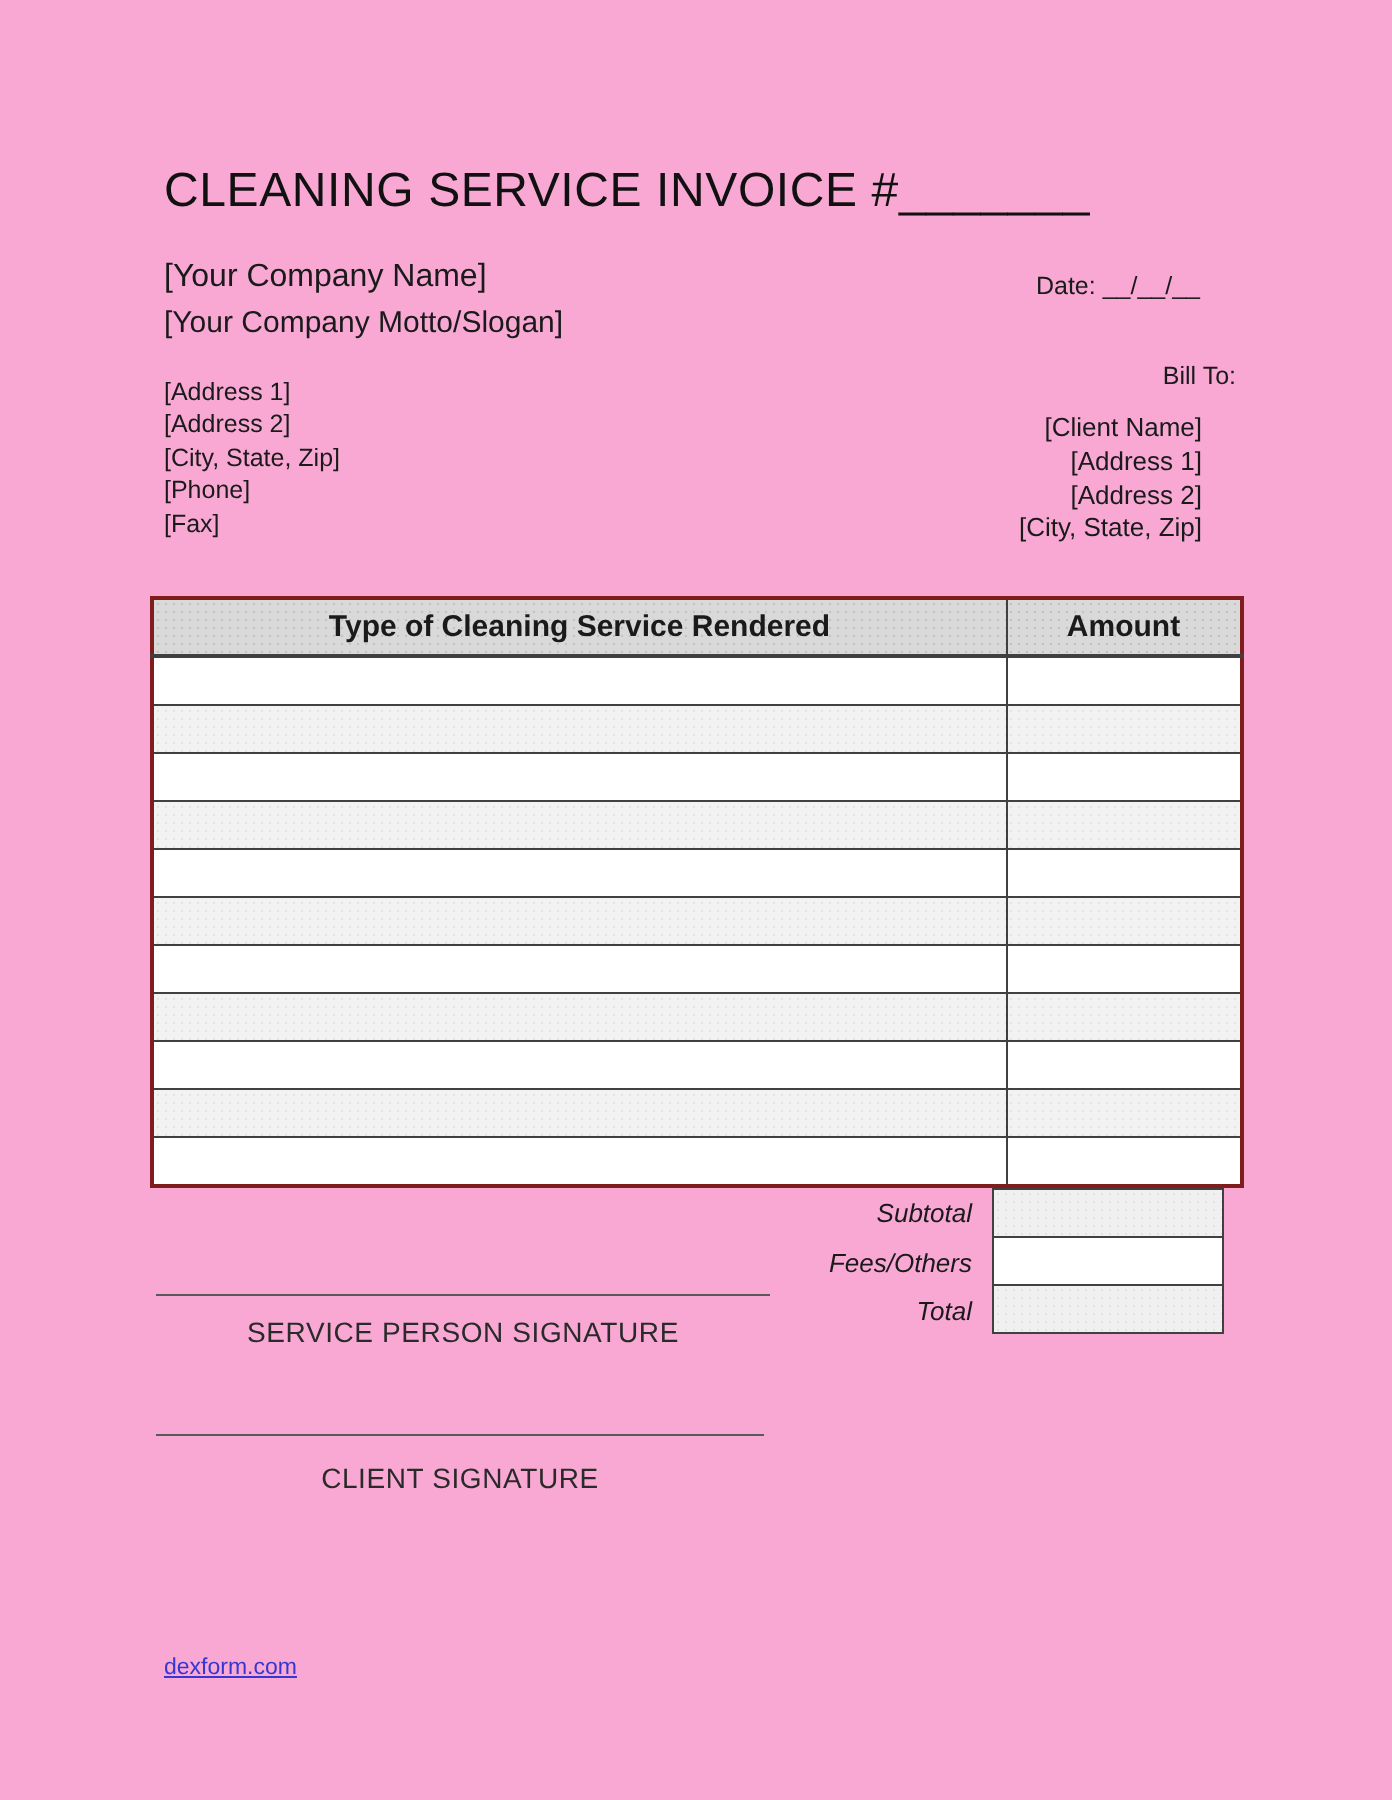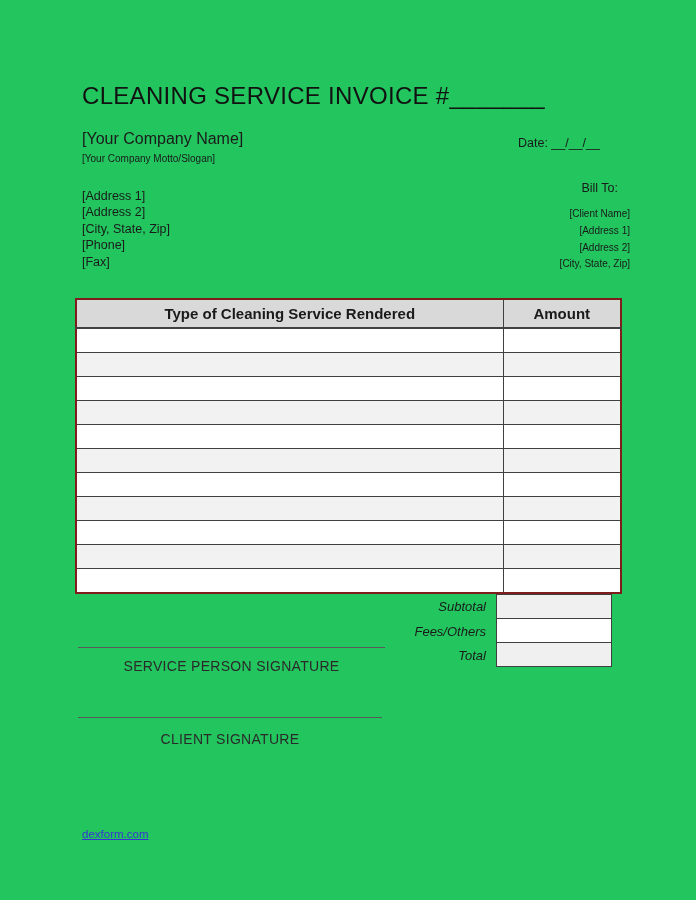--- a/index.html
+++ b/index.html
@@ -1,34 +1,34 @@
 <!DOCTYPE html>
 <html><head>
 <meta charset="utf-8">
 <style>
   html,body { margin:0; padding:0; background:#ffffff; }
   .page {
     position:relative;
     width:696px; height:900px;
-    background:#22c55e;
+    background:#f9a8d4;
     font-family:"Liberation Sans","DejaVu Sans",sans-serif;
     color:#1a1a1a;
     overflow:hidden;
   }
   .title {
     position:absolute; left:82px; top:82px;
     font-size:24px; line-height:1.15; letter-spacing:0.3px;
     white-space:nowrap; color:#111;
   }
   .company-name { position:absolute; left:82px; top:130px; font-size:16px; }
-  .company-motto { position:absolute; left:82px; top:153px; font-size:10px; }
+  .company-motto { position:absolute; left:82px; top:153px; font-size:15px; }
   .date-line { position:absolute; right:96px; top:136px; font-size:12.5px; }
   .addr-block { position:absolute; left:82px; top:188px; font-size:12.5px; line-height:16.4px; }
   .billto-label { position:absolute; right:78px; top:181px; font-size:12.5px; }
-  .client-block { position:absolute; right:66px; top:206px; font-size:10px; line-height:16.8px; text-align:right; }
+  .client-block { position:absolute; right:95px; top:206px; font-size:13px; line-height:16.8px; text-align:right; }
 
   table.service-table {
     position:absolute; left:75px; top:298px;
     width:545px; border-collapse:collapse; table-layout:fixed;
     border:2px solid #7f1d1d;
   }
   table.service-table th, table.service-table td {
     border:1px solid #404040; padding:0;
   }
   table.service-table th {

